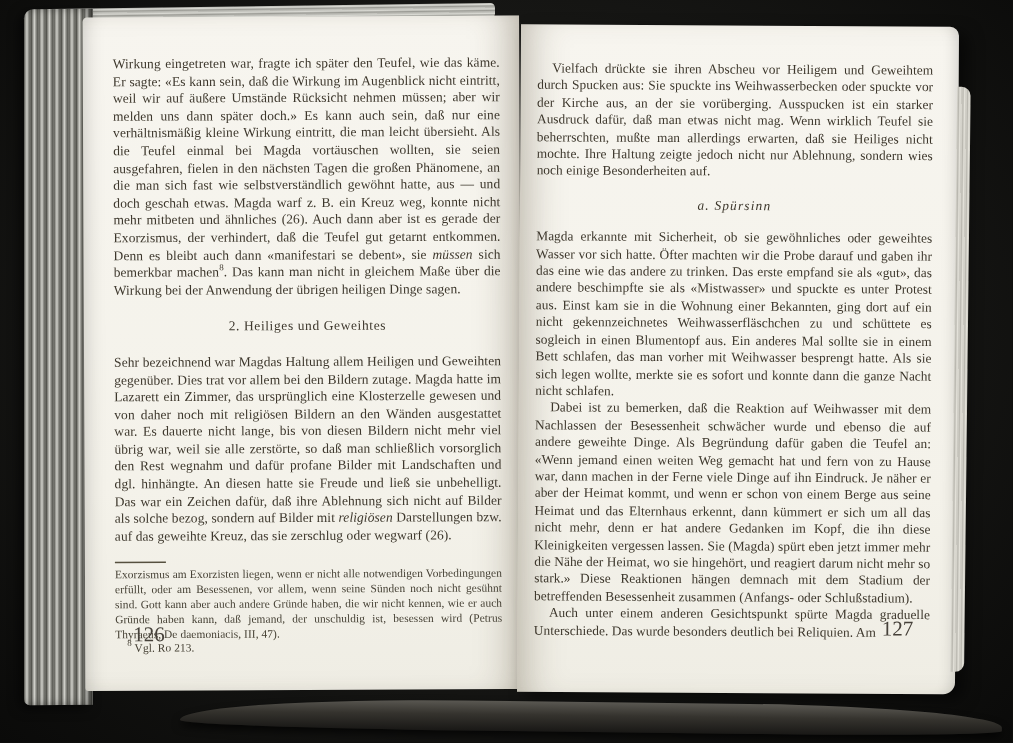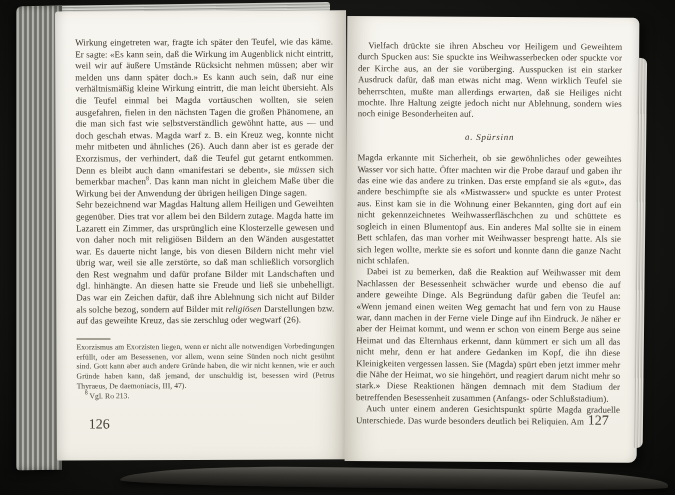--- a/index.html
+++ b/index.html
@@ -51,20 +51,21 @@
 <body>
 
 <div class="stage">
 
   <div class="stack-top"></div>
   <div class="stack-left"></div>
 
   <div class="page page-left">
     <div class="textcol col-left">
       <p><span>Wirkung eingetreten war, fragte ich später den Teufel, wie das käme. Er sagte: «Es kann sein, daß die Wirkung im Augenblick nicht eintritt, weil wir auf äußere Umstände Rücksicht nehmen müssen; aber wir melden uns dann später doch.» Es kann auch sein, daß nur eine verhältnismäßig kleine Wirkung eintritt, die man leicht übersieht. Als die Teufel einmal bei Magda vortäuschen wollten, sie seien ausgefahren, fielen in den nächsten Tagen die großen Phänomene, an die man sich fast wie selbstverständlich gewöhnt hatte, aus — und doch geschah etwas. Magda warf z. B. ein Kreuz weg, konnte nicht mehr mitbeten und ähnliches (26). Auch dann aber ist es gerade der Exorzismus, der verhindert, daß die Teufel gut getarnt entkommen. Denn es bleibt auch dann «manifestari se debent», sie </span><i>müssen</i><span> sich bemerkbar machen</span><sup>8</sup><span>. Das kann man nicht in gleichem Maße über die Wirkung bei der Anwendung der übrigen heiligen Dinge sagen.</span></p>
+      <div class="sect-heading">2. Heiliges und Geweihtes</div>
       <p><span>Sehr bezeichnend war Magdas Haltung allem Heiligen und Geweihten gegenüber. Dies trat vor allem bei den Bildern zutage. Magda hatte im Lazarett ein Zimmer, das ursprünglich eine Klosterzelle gewesen und von daher noch mit religiösen Bildern an den Wänden ausgestattet war. Es dauerte nicht lange, bis von diesen Bildern nicht mehr viel übrig war, weil sie alle zerstörte, so daß man schließlich vorsorglich den Rest wegnahm und dafür profane Bilder mit Landschaften und dgl. hinhängte. An diesen hatte sie Freude und ließ sie unbehelligt. Das war ein Zeichen dafür, daß ihre Ablehnung sich nicht auf Bilder als solche bezog, sondern auf Bilder mit </span><i>religiösen</i><span> Darstellungen bzw. auf das geweihte Kreuz, das sie zerschlug oder wegwarf (26).</span></p>
       <div class="footnote">
         <div class="footnote-rule"></div>
         <span>Exorzismus am Exorzisten liegen, wenn er nicht alle notwendigen Vorbedingungen erfüllt, oder am Besessenen, vor allem, wenn seine Sünden noch nicht gesühnt sind. Gott kann aber auch andere Gründe haben, die wir nicht kennen, wie er auch Gründe haben kann, daß jemand, der unschuldig ist, besessen wird (Petrus Thyraeus, De daemoniacis, III, 47).</span>
         <div class="footnote-ref"><sup>8</sup><span> Vgl. Ro 213.</span></div>
       </div>
     </div>
     <div class="pagenum pagenum-left">126</div>
   </div>
 

